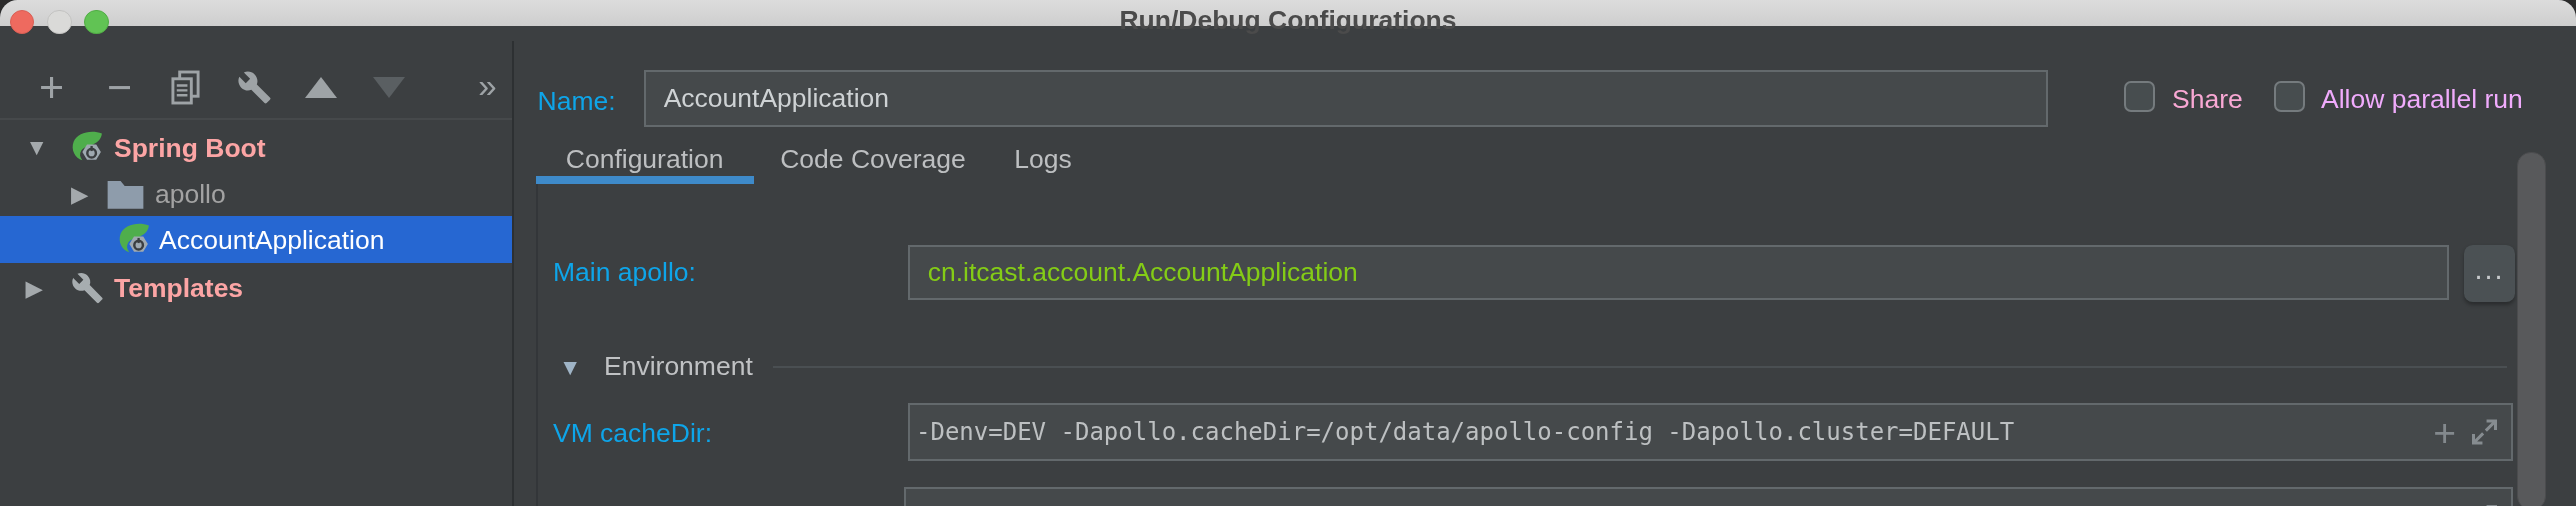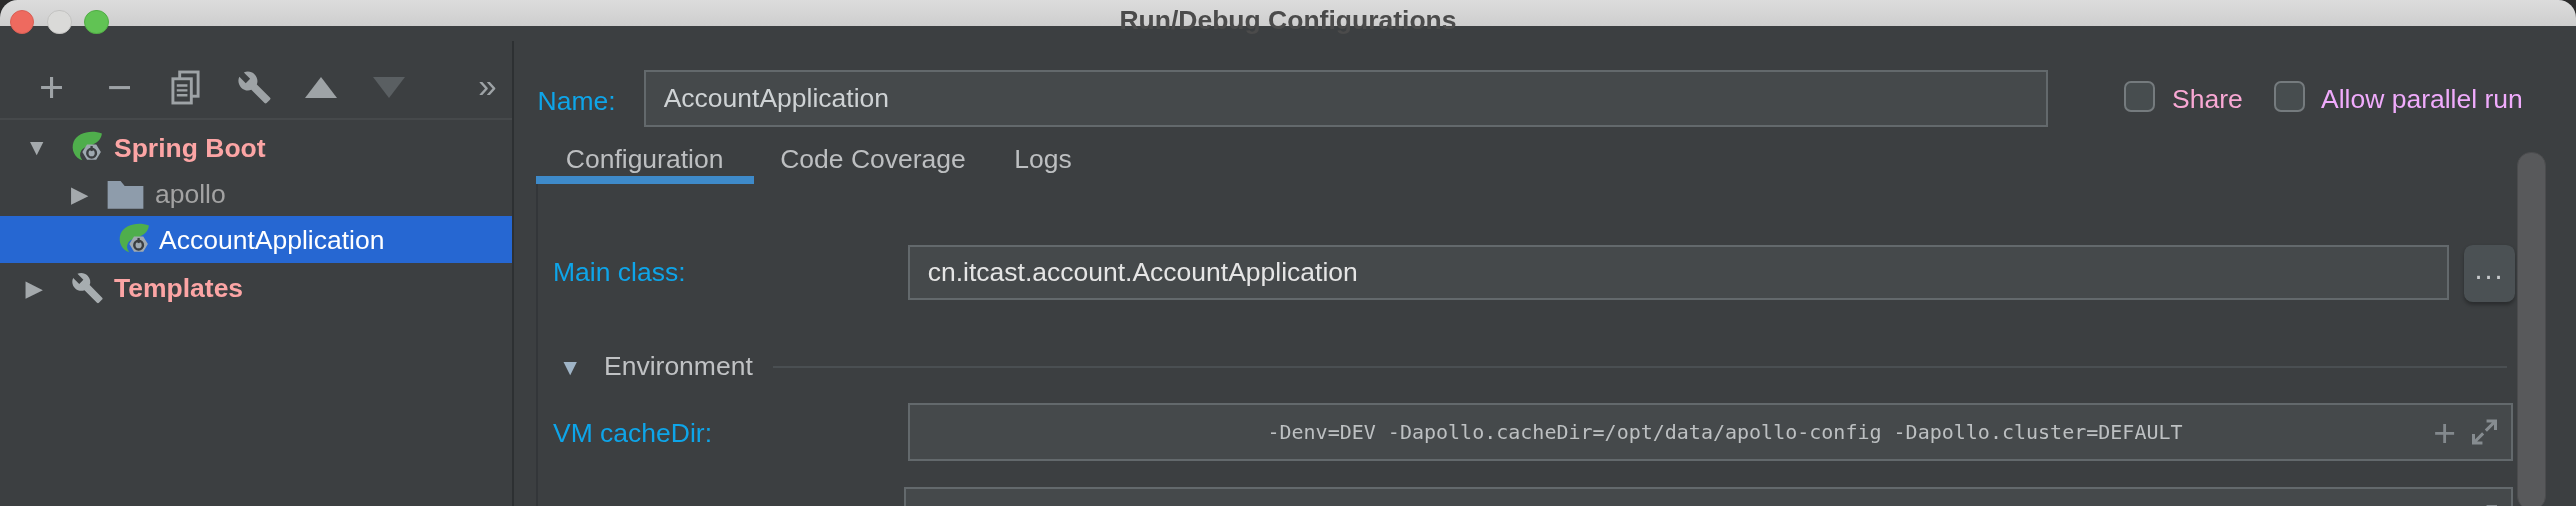--- a/index.html
+++ b/index.html
@@ -44,22 +44,22 @@
     font-size:26.5px;color:#a3a3a3;white-space:nowrap;}
   .tlabel.bold{font-weight:700;color:#fca5a5;}
   .trow.selected .tlabel{color:#ffffff;}
 
   
   .main{position:absolute;top:0;left:514px;right:0;bottom:0;}
   .ui-label{position:absolute;font-size:26.5px;color:#0ea5e9;white-space:nowrap;}
   .text-input{position:absolute;background:#45494b;border:2px solid #63696c;
     color:#ced2d4;font-size:26.5px;font-family:"Liberation Sans",sans-serif;
     padding:0 0 0 17.7px;outline:none;box-sizing:border-box;}
-  .text-input.mono{font-family:"DejaVu Sans Mono",monospace;font-size:20px;color:#bdc0c2;padding-left:29px;text-align:center;}
-  .text-input.classname{color:#e5e5e5;}
+  .text-input.mono{font-family:"DejaVu Sans Mono",monospace;font-size:24px;color:#bdc0c2;padding-left:6px;}
+  .text-input.classname{color:#84cc16;}
 
   .checkbox{position:absolute;width:31px;height:31px;border:2px solid #757b7e;
     border-radius:6.9px;background:#474d4f;box-sizing:border-box;}
 
   .tab{position:absolute;top:94px;height:49px;display:flex;align-items:center;
     justify-content:center;font-size:26.5px;color:#bdbfc1;}
   .tab-underline{position:absolute;top:135px;height:7.8px;background:#3e8ac9;}
 
   .panel-edge{position:absolute;left:21.6px;top:143px;bottom:0;width:2px;background:#333639;}
 
@@ -180,21 +180,21 @@
       <div class="tab" style="left:251px;width:216px">
         <span>Code Coverage</span>
       </div>
       <div class="tab" style="left:475px;width:108px">
         <span>Logs</span>
       </div>
       <div class="tab-underline" style="left:21.6px;width:218px"></div>
 
       <div class="panel-edge"></div>
 
-      <span class="ui-label" style="left:39px;top:216px">Main class:</span>
+      <span class="ui-label" style="left:39px;top:216px">Main apollo:</span>
       <input class="text-input classname" style="left: 394px; top: 204px; width: 1541px; height: 55px;" value="cn.itcast.account.AccountApplication">
       <button class="browse-btn" style="left:1950px;top:204px;width:51px;height:57px">...</button>
 
       <span class="section-arrow" style="left:45px;top:314px">▼</span>
       <span class="ui-label" style="left:90px;top:310px;color:#c0c2c4">Environment</span>
       <div class="section-line" style="left:259px;top:325px;width:1734px"></div>
 
       <span class="ui-label" style="left:39px;top:377px">VM cacheDir:</span>
       <div style="position:absolute;left:394px;top:362px;width:1605px;height:58px">
         <input class="text-input mono" style="left: 0px; top: 0px; width: 1605px; height: 58px;" value="-Denv=DEV -Dapollo.cacheDir=/opt/data/apollo-config -Dapollo.cluster=DEFAULT">

